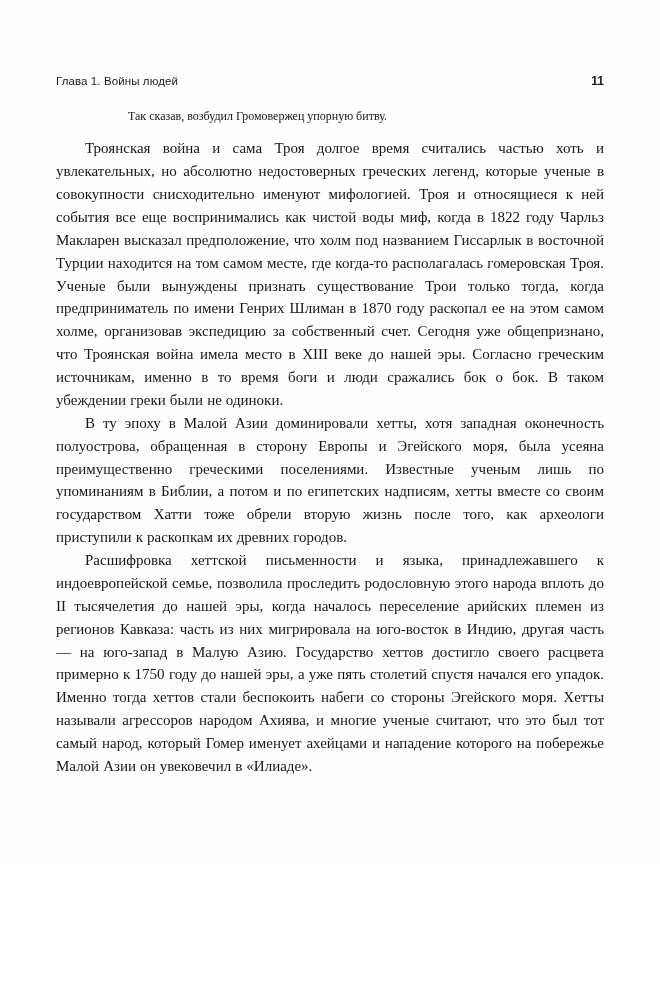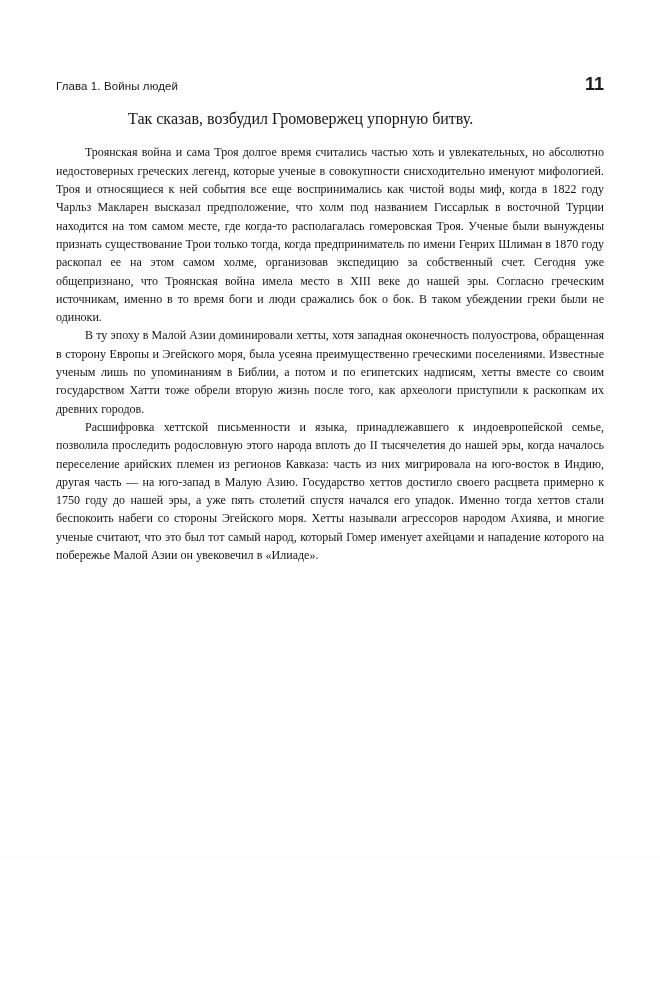--- a/index.html
+++ b/index.html
@@ -33,43 +33,43 @@
     font-family: "Liberation Sans", sans-serif;
     font-size: 11.5px;
     color: #1a1a1a;
   }
   .header .running-title {
     letter-spacing: 0.1px;
     font-weight: 400;
   }
   .header .page-number {
     font-weight: 700;
-    font-size: 18px;
+    font-size: 12px;
   }
   .content {
     position: absolute;
     left: 56px;
     right: 56px;
     top: 107px;
     width: 548px;
   }
   .epigraph {
     margin: 0 0 6px 0;
     padding-left: 72px;
-    font-size: 16px;
+    font-size: 12px;
     line-height: 1.53;
     text-align: left;
   }
   .epigraph .line {
     display: block;
     white-space: nowrap;
   }
   p.body-par {
     margin: 0;
-    font-size: 12px;
+    font-size: 15px;
     line-height: 1.525;
     text-align: justify;
     text-indent: 29px;
     hyphens: manual;
     word-spacing: 0.02em;
   }
   p.body-par.first {
     margin-top: 12px;
   }
 </style>

